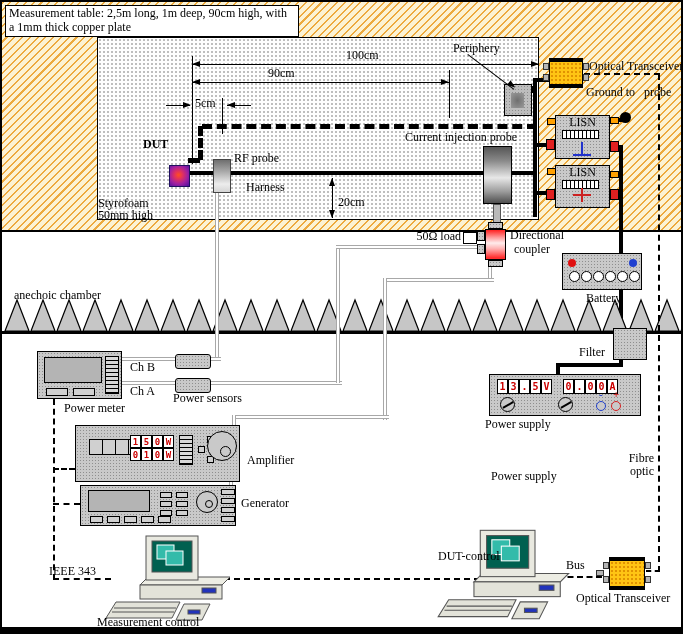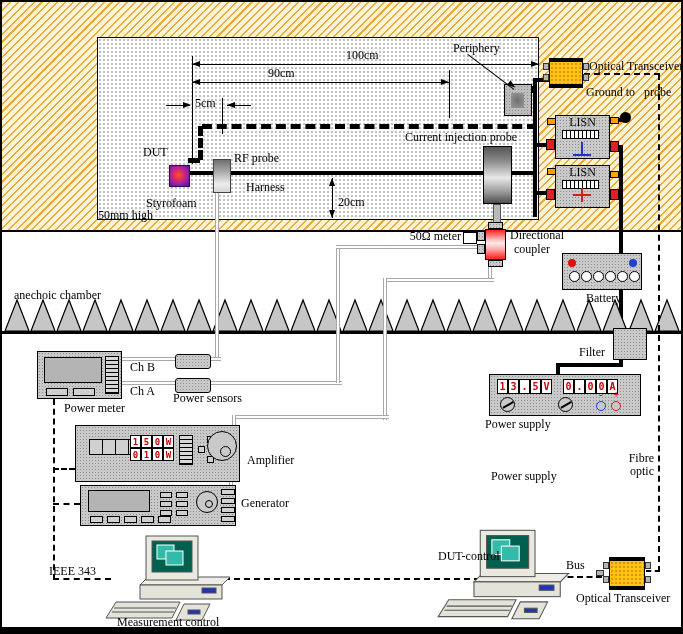--- a/index.html
+++ b/index.html
@@ -35,20 +35,23 @@
   .tab{position:absolute;width:6px;height:7px;background:#B5B5B5;border:1px solid #333;box-sizing:border-box;}
 </style>
 </head>
 <body>
 
 <div id="stage">
 
   <div class="abs hatch" style="left:0;top:0;width:679px;height:228px;"></div>
   <div class="abs" style="left:0;top:228px;width:679px;height:2px;background:#000;"></div>
   <div class="abs dots" style="left:95px;top:35px;width:442px;height:183px;border:1px solid #000;box-sizing:border-box;"></div>
+  <div class="abs" style="left:3px;top:3px;width:294px;height:32px;background:#fff;border:1px solid #000;box-sizing:border-box;">
+    <div class="lbl" style="left:3px;top:1px;width:286px;white-space:normal;">Measurement table: 2,5m long, 1m deep, 90cm high, with a 1mm thick copper plate</div>
+  </div>
 
   <div class="thinv" style="left:190px;top:54px;height:108px;"></div>
   <div class="thinv" style="left:220px;top:96px;height:36px;"></div>
   <div class="thinv" style="left:447px;top:68px;height:48px;"></div>
 
   <div class="thinh" style="left:190px;top:62px;width:347px;"></div>
   <div class="ar l" style="left:190px;top:59px;"></div>
   <div class="ar r" style="left:529px;top:59px;"></div>
   <div class="lbl" style="left:344px;top:47px;">100cm</div>
 
@@ -321,42 +324,42 @@
   <div class="tab" style="left:643px;top:560px;"></div>
   <div class="tab" style="left:643px;top:574px;"></div>
   <div class="abs" style="left:594px;top:568px;width:8px;height:6px;background:#B5B5B5;border:1px solid #333;box-sizing:border-box;"></div>
 
   <div class="abs" style="left:466px;top:52px;width:58px;height:1px;background:#000;transform:rotate(37deg);transform-origin:0 0;"></div>
   <div class="ar r" style="left:506px;top:80px;transform:rotate(37deg);"></div>
 
   <div class="lbl" style="left:451px;top:40px;">Periphery</div>
   <div class="lbl" style="left:587px;top:58px;">Optical Transceiver</div>
   <div class="lbl" style="left:584px;top:84px;">Ground to   probe</div>
-  <div class="lbl" style="left:141px;top:144px;">DUT</div>
+  <div class="lbl" style="left:141px;top:136px;font-weight:bold;">DUT</div>
   <div class="lbl" style="left:232px;top:150px;">RF probe</div>
   <div class="lbl" style="left:403px;top:129px;">Current injection probe</div>
   <div class="lbl" style="left:244px;top:179px;">Harness</div>
-  <div class="lbl" style="left:96px;top:195px;padding-left:48px;">Styrofoam</div>
+  <div class="lbl" style="left:96px;top:195px;">Styrofoam</div>
   <div class="lbl" style="left:96px;top:207px;">50mm high</div>
-  <div class="lbl" style="left:403px;top:228px;width:56px;text-align:right;">50Ω meter</div>
+  <div class="lbl" style="left:403px;top:228px;width:56px;text-align:right;">50Ω load</div>
   <div class="lbl" style="left:508px;top:227px;">Directional</div>
   <div class="lbl" style="left:512px;top:241px;">coupler</div>
   <div class="lbl" style="left:584px;top:290px;">Battery</div>
   <div class="lbl" style="left:12px;top:287px;">anechoic chamber</div>
   <div class="lbl" style="left:577px;top:344px;">Filter</div>
   <div class="lbl" style="left:483px;top:416px;">Power supply</div>
   <div class="lbl" style="left:489px;top:468px;">Power supply</div>
   <div class="lbl" style="left:618px;top:450px;width:34px;text-align:right;">Fibre</div>
   <div class="lbl" style="left:618px;top:463px;width:34px;text-align:right;">optic</div>
   <div class="lbl" style="left:62px;top:400px;">Power meter</div>
   <div class="lbl" style="left:128px;top:359px;">Ch B</div>
   <div class="lbl" style="left:128px;top:383px;">Ch A</div>
   <div class="lbl" style="left:171px;top:390px;">Power sensors</div>
   <div class="lbl" style="left:245px;top:452px;">Amplifier</div>
   <div class="lbl" style="left:239px;top:495px;">Generator</div>
   <div class="lbl" style="left:47px;top:563px;">IEEE 343</div>
-  <div class="lbl" style="left:115px;top:614px;">Measurement control</div>
+  <div class="lbl" style="left:95px;top:614px;">Measurement control</div>
   <div class="lbl" style="left:436px;top:548px;">DUT-control</div>
   <div class="lbl" style="left:564px;top:557px;">Bus</div>
   <div class="lbl" style="left:574px;top:590px;">Optical Transceiver</div>
 
   <div class="abs" style="left:0;top:625px;width:683px;height:9px;background:#000;"></div>
 </div>
 
 </body></html>

